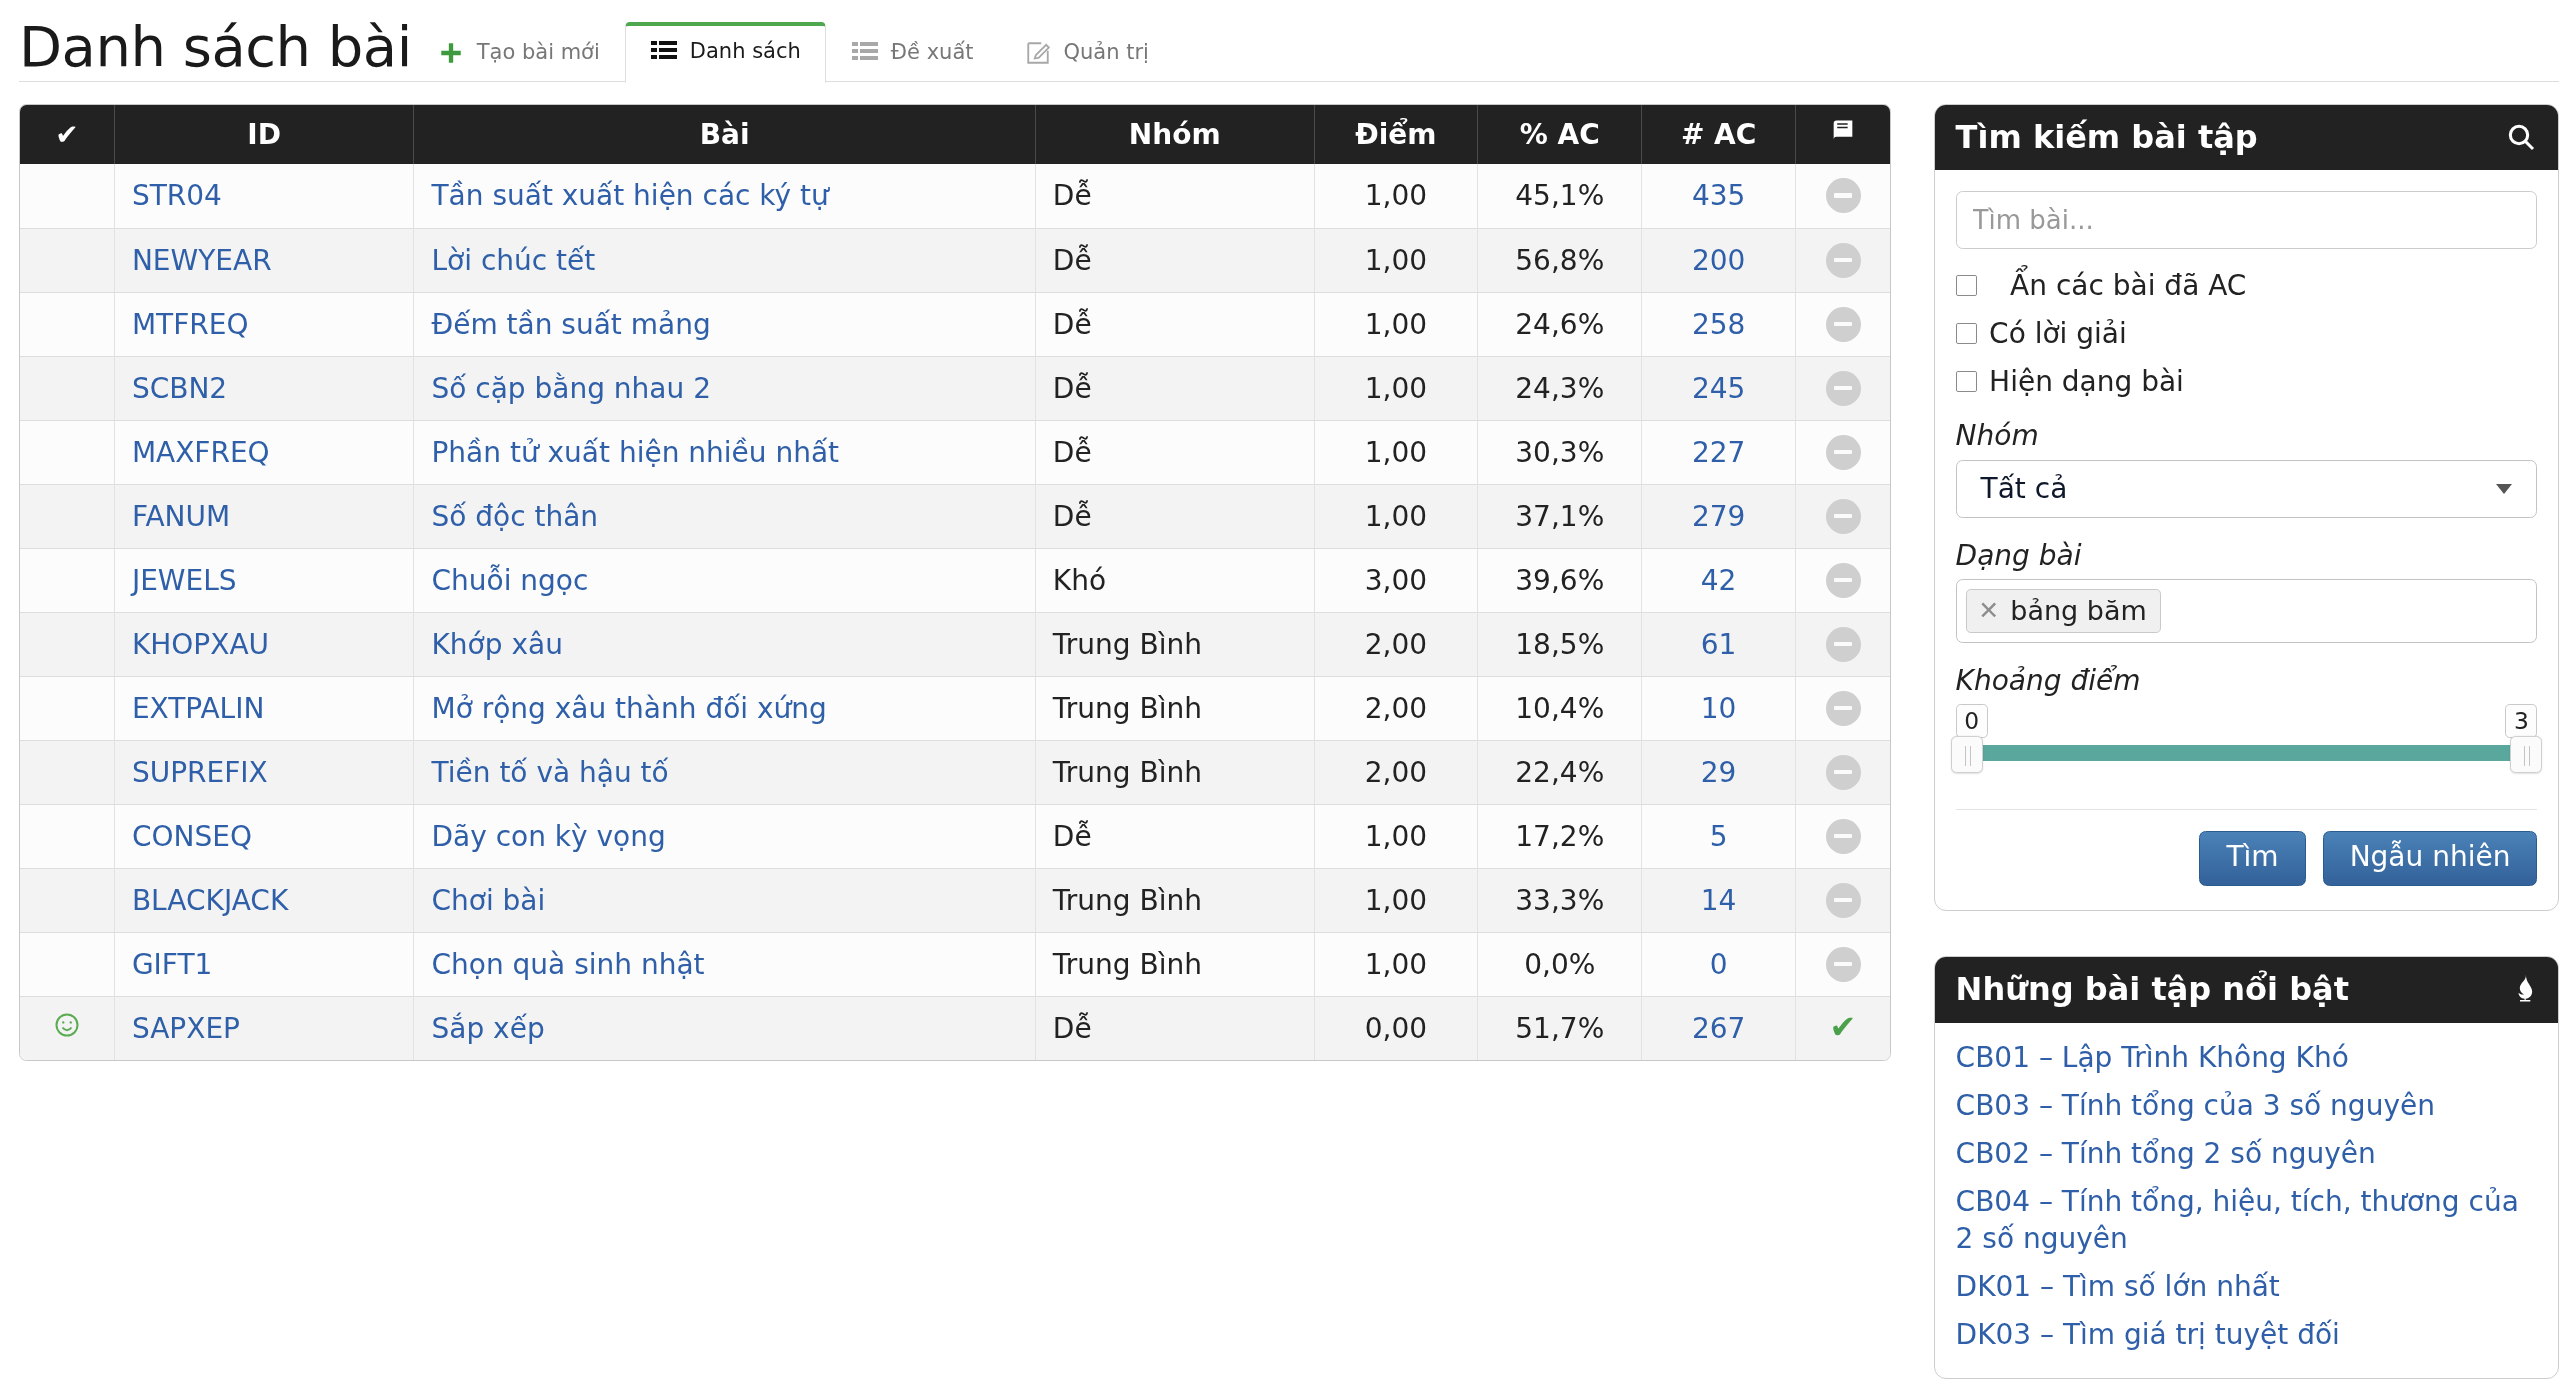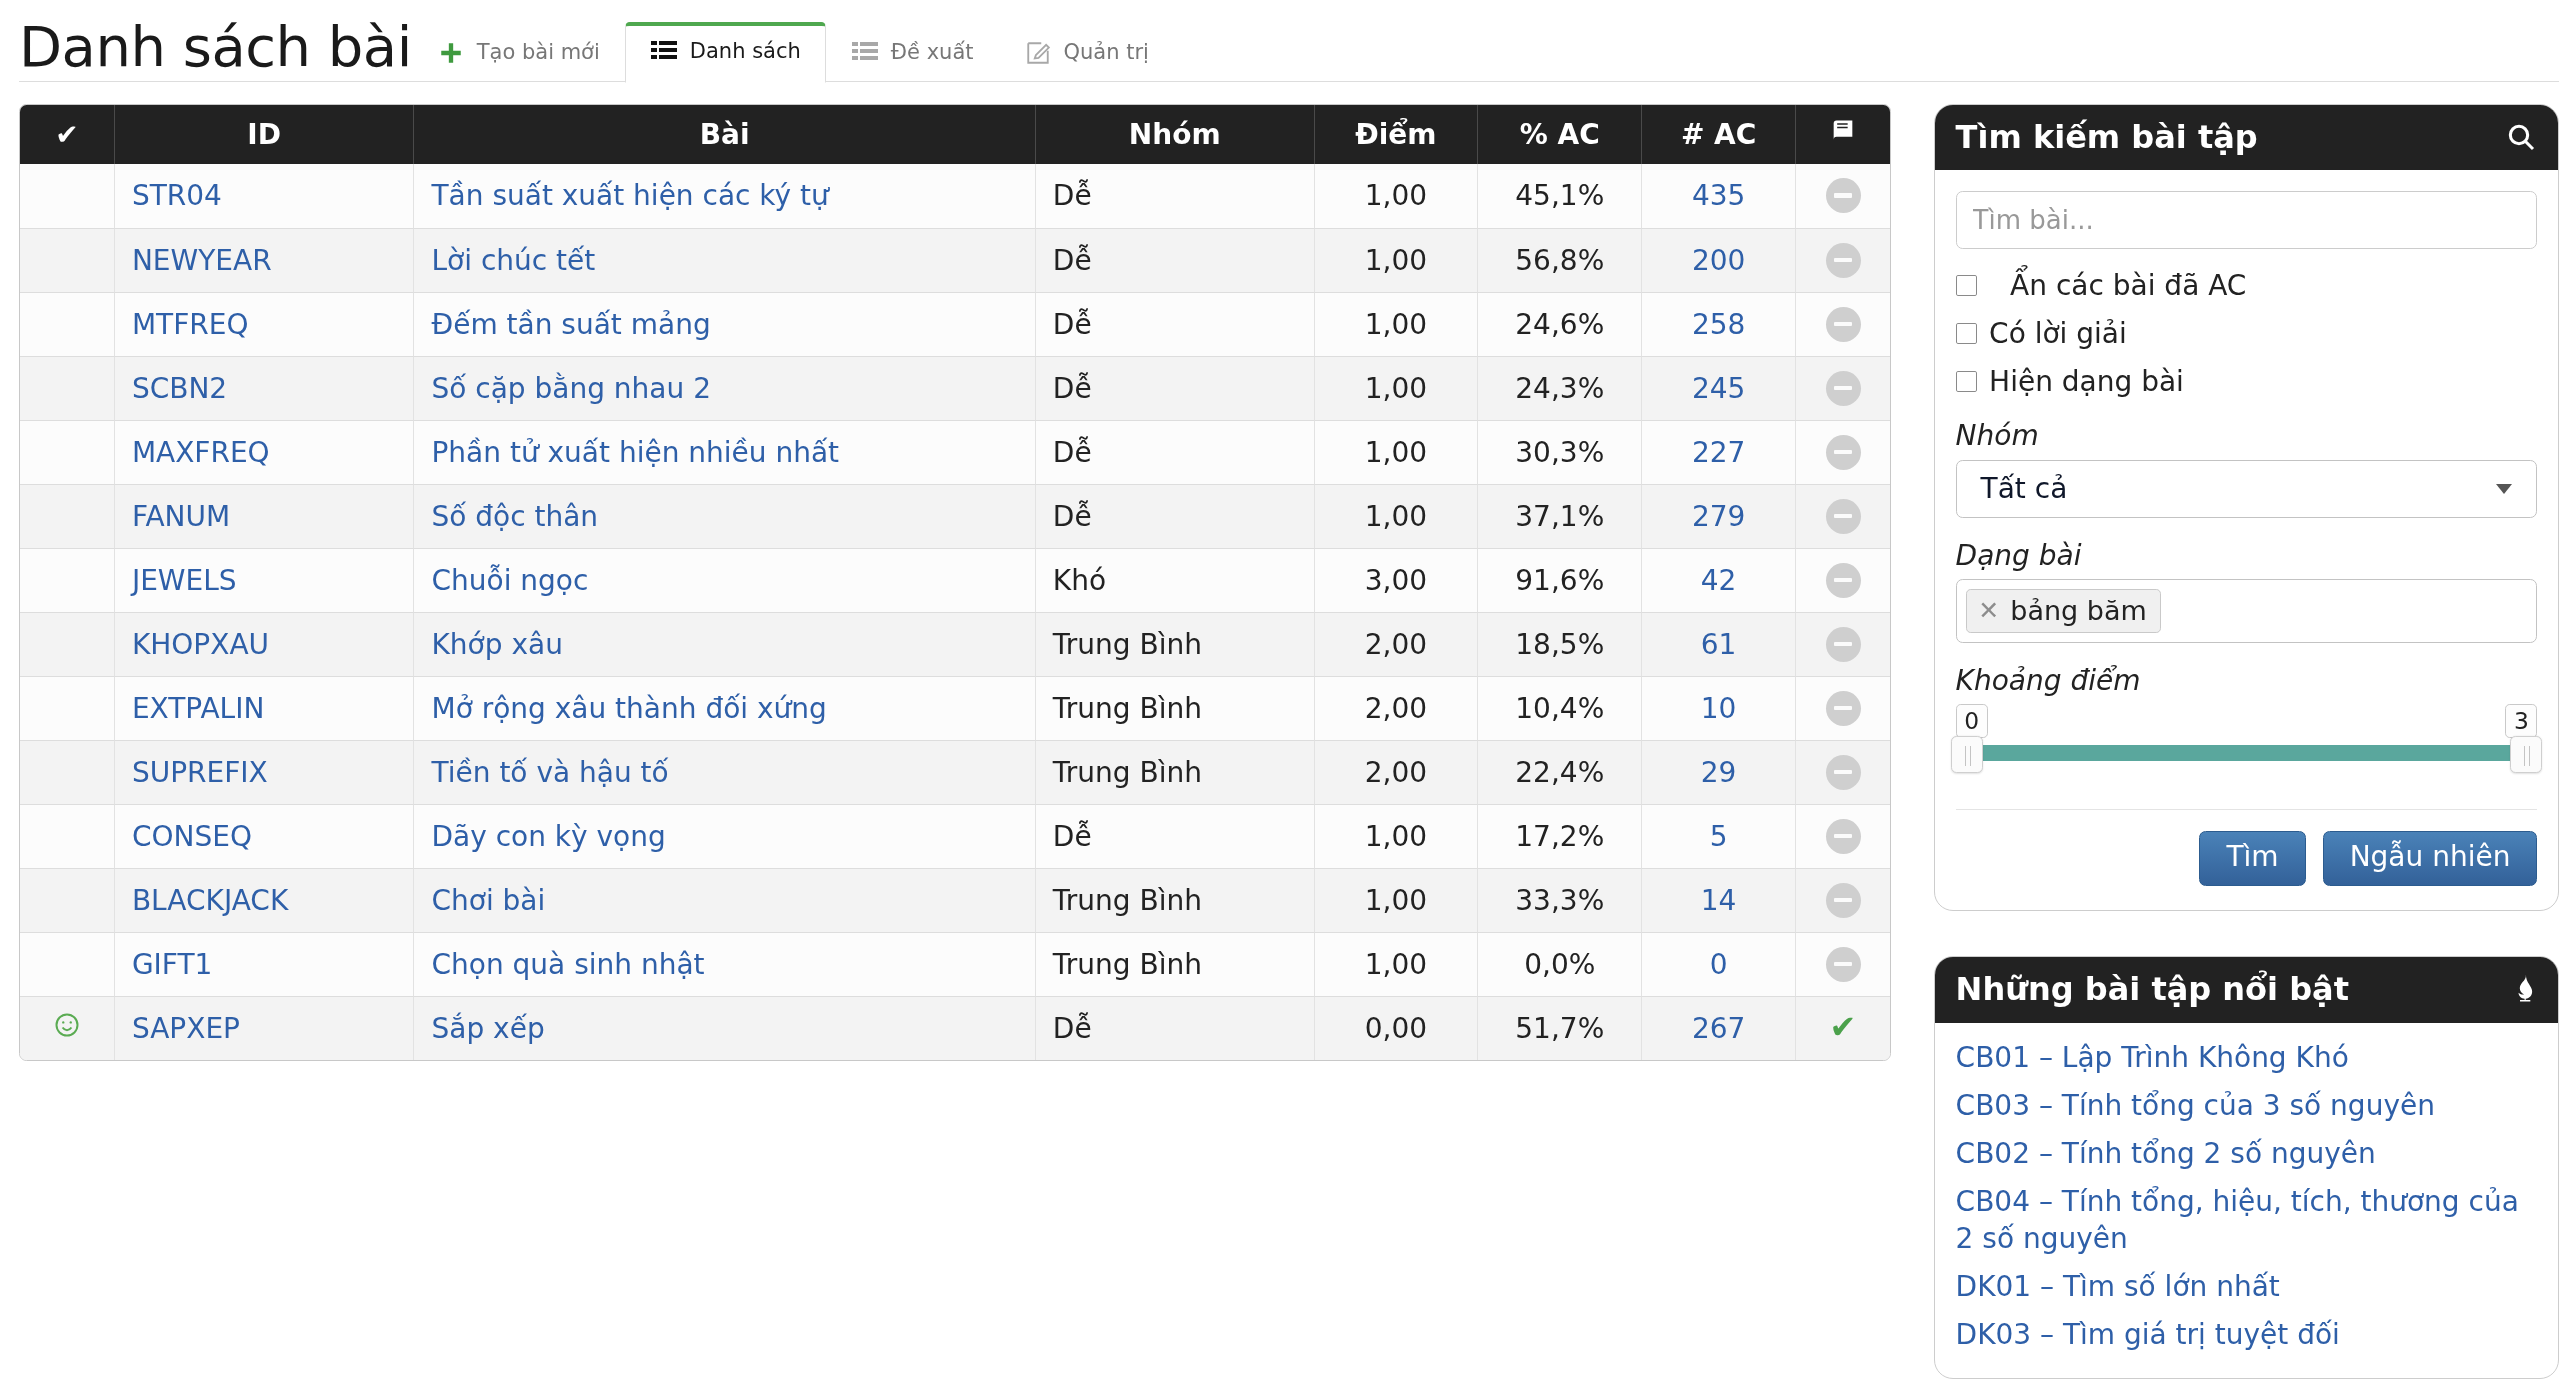--- a/index.html
+++ b/index.html
@@ -162,21 +162,21 @@
     height: 4.7px;
     background: #fbfbfb;
     border-radius: 0.9px;
   }
   .ico-check { color: #4ba14b; font-size: 32px; font-weight: bold; line-height: 1; }
   .ico-smile { display: inline-block; vertical-align: middle; }
 
   
   .panel {
     border: 0.9px solid #cdcdcd;
-    border-radius: 19px;
+    border-radius: 12px;
     background: #ffffff;
     overflow: hidden;
     margin-bottom: 45px;
   }
   .panel-head {
     background: #222222;
     color: #ffffff;
     font-size: 32px;
     font-weight: bold;
     padding: 14px 20.6px 15px 20.6px;
@@ -496,21 +496,21 @@
               <td class="c-pac ctr">37,1%</td>
               <td class="c-nac ctr"><a class="tlink" href="#">279</a></td>
               <td class="c-stt ctr"><span class="ico-minus"></span></td>
             </tr>
             <tr>
               <td class="c-chk ctr"></td>
               <td class="c-id"><a class="tlink" href="#">JEWELS</a></td>
               <td class="c-ttl"><a class="tlink" href="#">Chuỗi ngọc</a></td>
               <td class="c-grp">Khó</td>
               <td class="c-pts ctr">3,00</td>
-              <td class="c-pac ctr">91,6%</td>
+              <td class="c-pac ctr">39,6%</td>
               <td class="c-nac ctr"><a class="tlink" href="#">42</a></td>
               <td class="c-stt ctr"><span class="ico-minus"></span></td>
             </tr>
             <tr>
               <td class="c-chk ctr"></td>
               <td class="c-id"><a class="tlink" href="#">KHOPXAU</a></td>
               <td class="c-ttl"><a class="tlink" href="#">Khớp xâu</a></td>
               <td class="c-grp">Trung Bình</td>
               <td class="c-pts ctr">2,00</td>
               <td class="c-pac ctr">18,5%</td>

